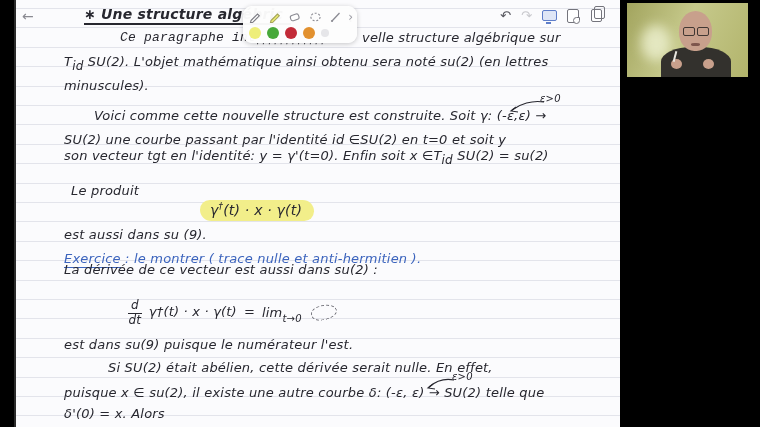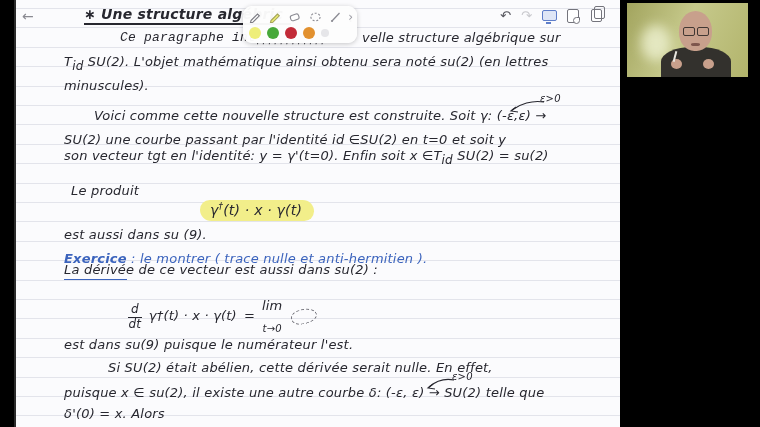--- a/index.html
+++ b/index.html
@@ -18,29 +18,29 @@
   }
   
   .hw{
     position:absolute;font-style:italic;color:#27272f;font-size:13px;
     white-space:nowrap;letter-spacing:0.2px;line-height:1.1;
   }
   .title{font-size:14px;font-weight:600;border-bottom:2px solid #27272f;padding:0 8px 1px 0;}
   .dots{font-size:9px;letter-spacing:3px;color:#3a3a42;}
   .ann{font-size:10px;}
   .blue{font-weight:400;}
-  .ex-word{font-weight:700;border-bottom:1.6px solid #3c64bd;padding-bottom:13px;}
+  .ex-word{font-weight:400;border-bottom:1.6px solid #3c64bd;padding-bottom:1px;}
   sub{font-size:12px;}
   sup{font-size:9px;}
   .hl-pill{padding:2px 12px 3px 10px;border-radius:12px 14px 12px 14px;font-size:14px;}
   
   .formula{display:flex;align-items:center;gap:7px;}
   .frac{display:inline-flex;flex-direction:column;align-items:center;font-size:12px;line-height:1.05;}
   .frac .num{border-bottom:1.4px solid #27272f;padding:0 3px 1px 3px;}
-  .lim{display:inline-flex;flex-direction:column;align-items:center;line-height:1;}
+  .lim{display:inline-flex;flex-direction:row;align-items:center;line-height:1;}
   .lim .under{font-size:10px;margin-top:12px;}
   .dashed-loop{
     width:24px;height:13px;border:1.2px dashed #6d6d75;display:inline-block;
     border-radius:60% 70% 65% 60%;transform:rotate(-12deg);margin-left:2px;
   }
   .arrow-svg{position:absolute;}
   
   .back{
     position:absolute;left:22px;top:8px;color:#8a8a92;font-size:14px;cursor:pointer;
   }

